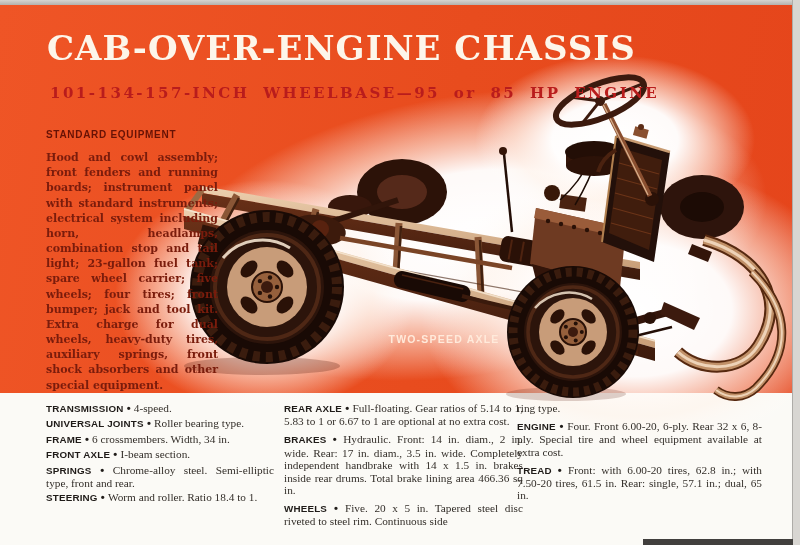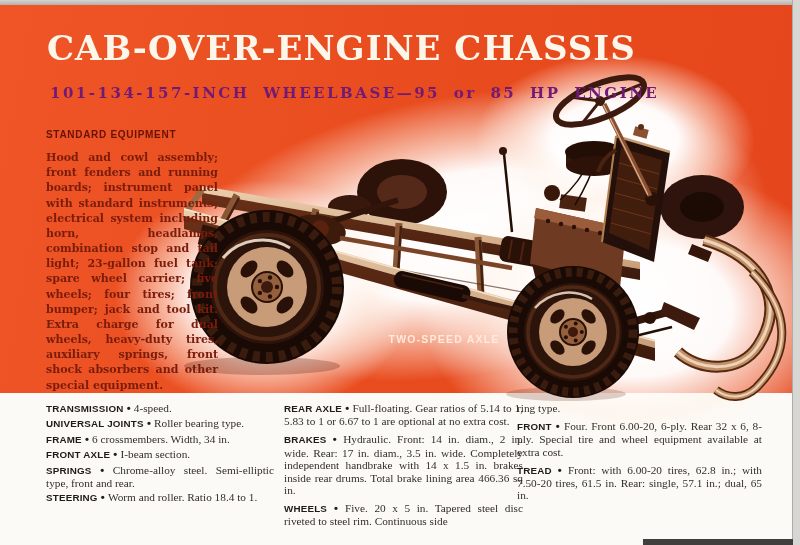--- a/index.html
+++ b/index.html
@@ -13,21 +13,21 @@
                background:#413f3d;z-index:6;}
   .orange{position:absolute;top:5px;left:0;width:793px;height:388px;
           background:linear-gradient(100deg,#ef5526 0%,#e84c1e 55%,#e5451b 100%);z-index:1;}
   .art{position:absolute;top:0;left:0;z-index:2;pointer-events:none;}
 
   .title{position:absolute;left:47px;top:28px;z-index:3;
          font-family:"DejaVu Serif",serif;font-weight:bold;font-size:34px;
          letter-spacing:1px;color:#fdf6ea;white-space:nowrap;}
   .subtitle{position:absolute;left:50px;top:84px;z-index:3;
             font-family:"DejaVu Serif",serif;font-weight:bold;font-size:15px;
-            letter-spacing:2.5px;word-spacing:6px;color:#701a75;white-space:nowrap;}
+            letter-spacing:2.5px;word-spacing:6px;color:#b91c1c;white-space:nowrap;}
 
   .equip{position:absolute;left:46px;top:127px;width:172px;z-index:3;}
   .equip .hd{font-weight:bold;font-size:10px;letter-spacing:.7px;
              color:#671205;line-height:1.5;}
   .equip .bd{margin-top:8px;font-family:"DejaVu Serif",serif;font-weight:bold;
              font-size:11px;line-height:1.38;color:#7a1c0c;text-align:justify;}
 
   .axlebox{position:absolute;left:363px;top:332px;width:162px;z-index:3;
            color:#ffeadb;font-weight:bold;font-size:10.5px;line-height:1.45;}
   .axlebox .hd{letter-spacing:1.2px;text-align:center;margin-bottom:3px;}
@@ -274,21 +274,21 @@
       <p class="spec"><span class="term">SPRINGS</span><span class="sep"> • </span><span>Chrome-alloy steel. Semi-elliptic type, front and rear.</span></p>
       <p class="spec"><span class="term">STEERING</span><span class="sep"> • </span><span>Worm and roller.  Ratio 18.4 to 1.</span></p>
     </div>
     <div class="col c2">
       <p class="spec"><span class="term">REAR AXLE</span><span class="sep"> • </span><span>Full-floating.  Gear ratios of 5.14 to 1, 5.83 to 1 or 6.67 to 1 are optional at no extra cost.</span></p>
       <p class="spec"><span class="term">BRAKES</span><span class="sep"> • </span><span>Hydraulic.  Front: 14 in. diam., 2 in. wide.  Rear: 17 in. diam., 3.5 in. wide. Completely independent handbrake with 14 x 1.5 in. brakes inside rear drums.  Total brake lining area 466.36 sq in.</span></p>
       <p class="spec"><span class="term">WHEELS</span><span class="sep"> • </span><span>Five.  20 x 5 in.  Tapered steel disc riveted to steel rim.  Continuous side</span></p>
     </div>
     <div class="col c3">
       <p class="cont">ring type.</p>
-      <p class="spec"><span class="term">FRONT</span><span class="sep"> • </span><span>Four.  Front 6.00-20, 6-ply.  Rear 32 x 6, 8-ply.  Special tire and wheel equipment available at extra cost.</span></p>
+      <p class="spec"><span class="term">ENGINE</span><span class="sep"> • </span><span>Four.  Front 6.00-20, 6-ply.  Rear 32 x 6, 8-ply.  Special tire and wheel equipment available at extra cost.</span></p>
       <p class="spec"><span class="term">TREAD</span><span class="sep"> • </span><span>Front: with 6.00-20 tires, 62.8 in.; with 7.50-20 tires, 61.5 in.  Rear: single, 57.1 in.; dual, 65 in.</span></p>
     </div>
   </div>
 
   <div class="edge-top"></div>
   <div class="edge-right"></div>
   <div class="edge-bottom"></div>
 </div>
 
 </body></html>

